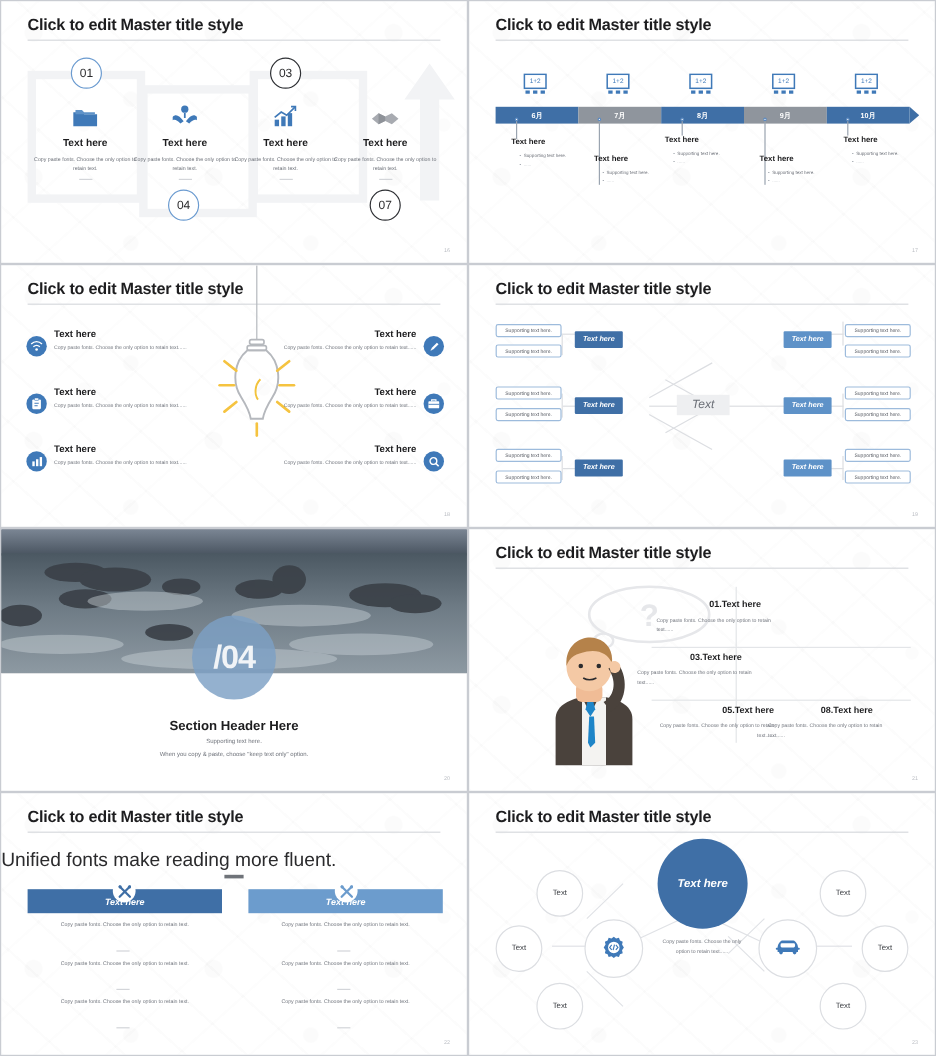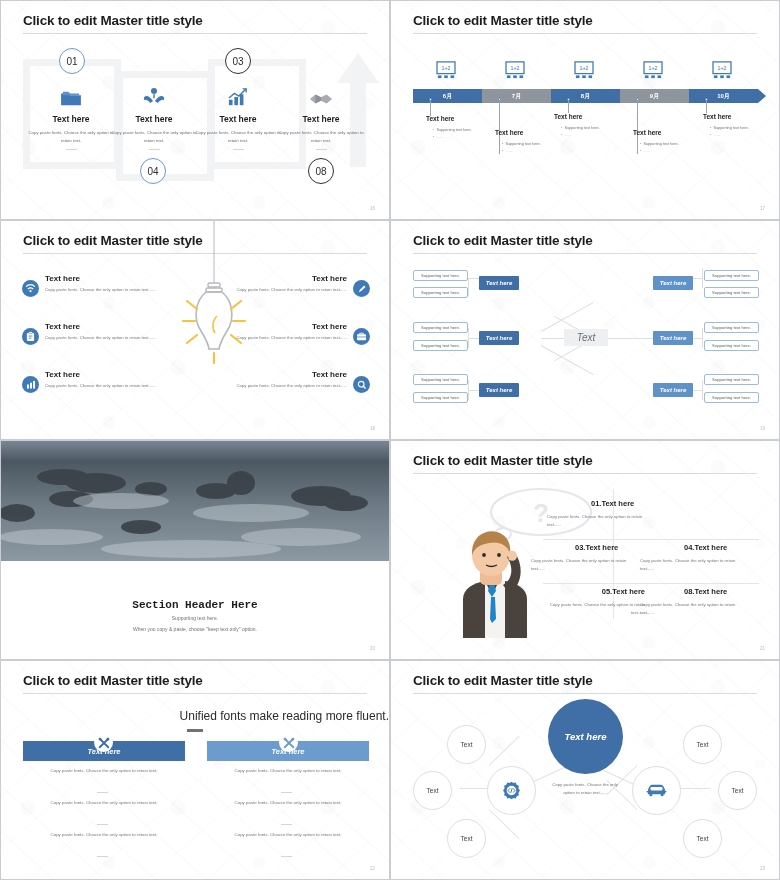--- a/index.html
+++ b/index.html
@@ -80,34 +80,34 @@
 
   
   .photo{ position:absolute; left:0; top:0; width:390px; height:120px; overflow:hidden;
           background:linear-gradient(#5c6676 0%, #49545f 18%, #5d6a74 42%, #7b8690 62%, #67717c 100%); }
   .s5circ{ position:absolute; left:50%; top:72px; transform:translateX(-50%);
            width:70px;height:70px;border-radius:50%;
            background:rgba(125,160,196,.82);
            display:flex;align-items:center;justify-content:center;
            color:#f1f4f7; font-size:27px; font-weight:bold; letter-spacing:-1px; }
   .s5h{ position:absolute; width:100%; text-align:center; top:158px;
-        font-size:11px; font-weight:bold; color:#1d1d1f;font-family:Liberation Mono, monospace; }
+        font-size:11px; font-weight:bold; color:#1d1d1f; }
   .s5s1{ position:absolute; width:100%; text-align:center; top:174px; font-size:5px; color:#6e727a; }
   .s5s2{ position:absolute; width:100%; text-align:center; top:185px; font-size:5px; color:#6e727a; }
 
   
   .s6cell{ position:absolute; width:98px; }
   .s6h{ font-size:7.5px; font-weight:bold; color:#1d1d1f;padding-left:44px; }
   .s6p{ font-size:4.3px; color:#73777f; line-height:1.85; margin-top:5px; }
   .s6v{ position:absolute; width:1px; background:#e3e5e8; }
   .s6hz{ position:absolute; height:1px; background:#e3e5e8; }
 
   
-  .s7sub{ position:absolute; width:100%; text-align:right; top:48px;
-          font-size:12px; color:#2b2b2d; }
+  .s7sub{ position:absolute; width:100%; text-align:left; top:48px;
+          font-size:16px; color:#2b2b2d; }
   .s7dash{ position:absolute; left:50%; transform:translateX(-50%); top:68px;
            width:16px;height:2.5px;background:#6f7379; }
   .s7hdr{ position:absolute; height:20px; display:flex;align-items:center;justify-content:center;
           color:#fff; font-style:italic; font-weight:bold; font-size:7.5px; }
   .s7ic{ position:absolute; width:19px;height:19px;border-radius:50%;background:#fff;
          display:flex;align-items:center;justify-content:center; }
   .s7p{ position:absolute; width:140px; text-align:center; font-size:4.4px;
         color:#73777f; line-height:1.85; }
 
   
@@ -142,21 +142,21 @@
     <div class="s1num" style="left:58px; top:47px; border:1.2px solid #6b9bd0;">
       <span>01</span>
       </div>
     <div class="s1num" style="left:139px; top:157px; border:1.2px solid #6b9bd0;">
       <span>04</span>
       </div>
     <div class="s1num" style="left:224px; top:47px; border:1.2px solid #2f3135;">
       <span>03</span>
       </div>
     <div class="s1num" style="left:307px; top:157px; border:1.2px solid #2f3135;">
-      <span>08</span>
+      <span>07</span>
       </div>
 
     <div class="s1col" style="left:27px; top:80px;">
       <div class="s1ic">
         <svg width="22" height="18" viewBox="0 0 24 20">
             <path d="M1 5 L1 18 L23 18 L23 7 L11 7 L9 5 Z" fill="#3f79b8"></path>
             <path d="M3 3 L9 3 L11 5 L21 5 L21 7 L3 7 Z" fill="#5e92c8"></path>
           </svg>
       </div>
       <div class="s1h">Text here</div>
@@ -514,20 +514,23 @@
         </g>
         <g fill="#c9d2d8" opacity="0.45">
           <ellipse cx="120" cy="60" rx="48" ry="8"></ellipse>
           <ellipse cx="250" cy="72" rx="58" ry="9"></ellipse>
           <ellipse cx="50" cy="96" rx="52" ry="8"></ellipse>
           <ellipse cx="300" cy="96" rx="60" ry="9"></ellipse>
           <ellipse cx="190" cy="108" rx="90" ry="9"></ellipse>
         </g>
       </svg>
     </div>
+    <div class="s5circ">
+      <span>/04</span>
+    </div>
     <div class="s5h">Section Header Here</div>
     <div class="s5s1">Supporting text here.</div>
     <div class="s5s2">When you copy &amp; paste, choose "keep text only" option.</div>
     <div class="pg">20</div>
   </div>
 
   <div class="slide">
     <div class="wm"></div>
     <div class="title">Click to edit Master title style</div>
     <div class="rule"></div>
@@ -558,24 +561,20 @@
     <div class="s6hz" style="left:152px; top:142px; width:216px;"></div>
 
     <div class="s6cell" style="left:156px; top:58px;">
       <div class="s6h">01.Text here</div>
       <div class="s6p">Copy paste fonts. Choose the only option to retain text......</div>
     </div>
     <div class="s6cell" style="left:140px; top:102px;">
       <div class="s6h">03.Text here</div>
       <div class="s6p">Copy paste fonts. Choose the only option to retain text......</div>
     </div>
-    <div class="s6cell" style="left:249px; top:102px;">
-      <div class="s6h">04.Text here</div>
-      <div class="s6p">Copy paste fonts. Choose the only option to retain text......</div>
-    </div>
     <div class="s6cell" style="left:156px; top:146px;text-align:right;">
       <div class="s6h">05.Text here</div>
       <div class="s6p">Copy paste fonts. Choose the only option to retain text......</div>
     </div>
     <div class="s6cell" style="left:249px; top:146px;">
       <div class="s6h">08.Text here</div>
       <div class="s6p">Copy paste fonts. Choose the only option to retain text......</div>
     </div>
 
     <div class="pg">21</div>

